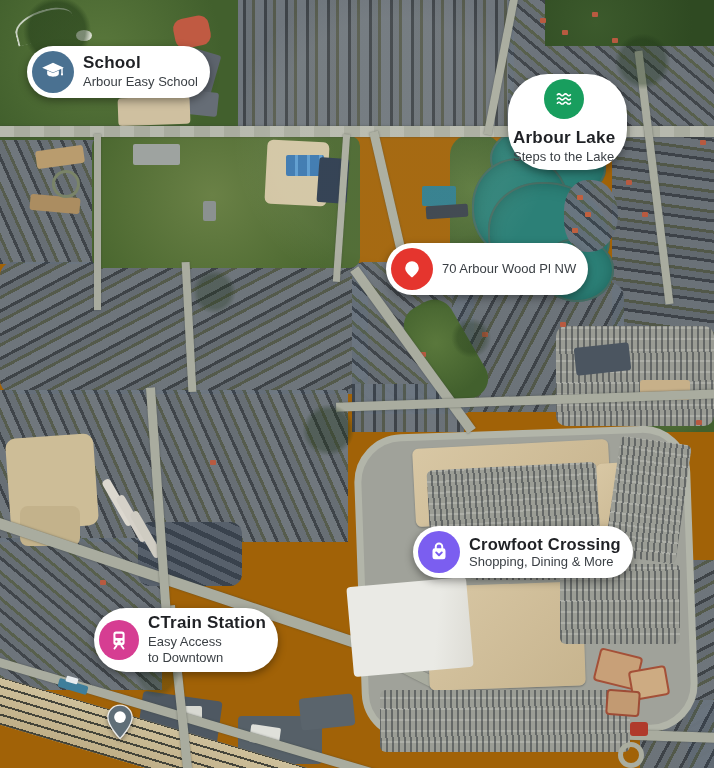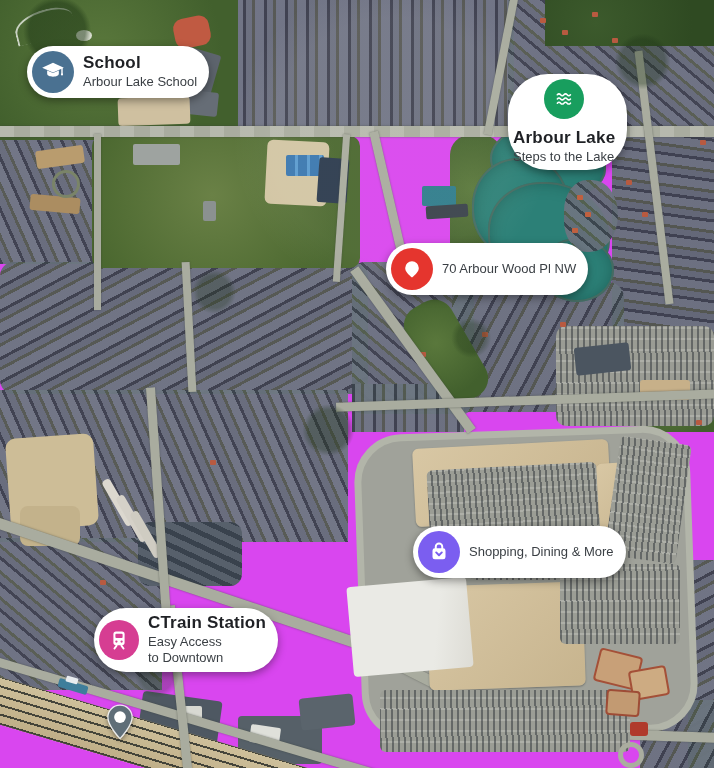--- a/index.html
+++ b/index.html
@@ -1,16 +1,16 @@
 <!DOCTYPE html>
 <html><head>
 <meta charset="utf-8">
 <style>
   html,body{margin:0;padding:0;background:#222;}
-  .map{position:relative;width:714px;height:768px;background:#d946ef;overflow:hidden;
+  .map{position:relative;width:714px;height:768px;background:#a16207;overflow:hidden;
        font-family:"Liberation Sans",sans-serif;}
   .abs{position:absolute;}
 
   
   .res{opacity:.96;}
   .res-a{background:repeating-linear-gradient(90deg,#3a424b 0 3px,#68727c 3px 9px,#525a50 9px 12px,#6d7782 12px 21px);}
   .res-b{background:repeating-linear-gradient(40deg,#3c444d 0 3px,#646e78 3px 9px,#55604f 9px 12px,#6b7580 12px 20px);}
   .res-c{background:repeating-linear-gradient(118deg,#39414a 0 3px,#606a74 3px 9px,#4f584c 9px 12px,#6a747e 12px 22px);}
   .res-d{background:repeating-linear-gradient(66deg,#3b434c 0 3px,#656f79 3px 10px,#535c50 10px 13px,#6e7882 13px 21px);}
   .res-e{background:repeating-linear-gradient(152deg,#3a424a 0 3px,#626c76 3px 9px,#515a4e 9px 12px,#6c7680 12px 21px);}
@@ -176,21 +176,21 @@
     <div class="badge bg-school">
       <svg width="26" height="26" viewBox="0 0 24 24">
         <path fill="#fff" d="M12 3.5 22 8l-10 4.5L2 8z"></path>
         <path fill="#fff" d="M6.6 10.6v3.1c0 1.5 2.4 2.7 5.4 2.7s5.4-1.2 5.4-2.7v-3.1L12 13z"></path>
         <path stroke="#fff" stroke-width="1.3" stroke-linecap="round" fill="none" d="M20.3 8.8v4.6"></path>
         <circle cx="20.3" cy="14.2" r="1" fill="#fff"></circle>
       </svg>
     </div>
     <div>
       <div class="c-title">School</div>
-      <div class="c-sub">Arbour Lake School</div>
+      <div class="c-sub">Arbour Easy School</div>
     </div>
   </div>
 
   <div class="callout" style="left:508px;top:74px;flex-direction:column;">
     <div class="badge bg-lake" style="width:40px;height:40px;">
       <svg width="24" height="24" viewBox="0 0 24 24" fill="none" stroke="#fff" stroke-width="1.9" stroke-linecap="round">
         <path d="M4 8c1.3-1.5 2.7-1.5 4 0s2.7 1.5 4 0 2.7-1.5 4 0 2.7 1.5 4 0" transform="scale(0.82) translate(2.5,1.5)"></path>
         <path d="M4 12c1.3-1.5 2.7-1.5 4 0s2.7 1.5 4 0 2.7-1.5 4 0 2.7 1.5 4 0" transform="scale(0.82) translate(2.5,2.6)"></path>
         <path d="M4 16c1.3-1.5 2.7-1.5 4 0s2.7 1.5 4 0 2.7-1.5 4 0 2.7 1.5 4 0" transform="scale(0.82) translate(2.5,3.7)"></path>
       </svg>
@@ -214,20 +214,21 @@
 
   <div class="callout crowfoot" style="left:413px;top:526px;">
     <div class="badge bg-crowfoot">
       <svg width="26" height="26" viewBox="0 0 24 24">
         <path d="M9 9V7.2a3 3 0 0 1 6 0V9" stroke="#fff" stroke-width="1.8" fill="none" stroke-linecap="round"></path>
         <rect x="6" y="8.6" width="12" height="10.2" rx="2.2" fill="#fff"></rect>
         <path d="M9.4 12.4l2.6 2.6 2.6-2.6" stroke="#7b5ef0" stroke-width="1.8" fill="none" stroke-linecap="round" stroke-linejoin="round"></path>
       </svg>
     </div>
     <div>
+      <div class="c-title">Crowfoot Crossing</div>
       <div class="c-sub">Shopping, Dining &amp; More</div>
     </div>
   </div>
 
   <div class="callout" style="left:94px;top:608px;">
     <div class="badge bg-ctrain" style="width:40px;height:40px;">
       <svg width="24" height="24" viewBox="0 0 24 24">
         <rect x="6.4" y="3.6" width="11.2" height="13.6" rx="2.6" fill="#fff"></rect>
         <rect x="8.4" y="5.8" width="7.2" height="4.2" rx="1" fill="#d63d92"></rect>
         <circle cx="9.4" cy="13.6" r="1.15" fill="#d63d92"></circle>

